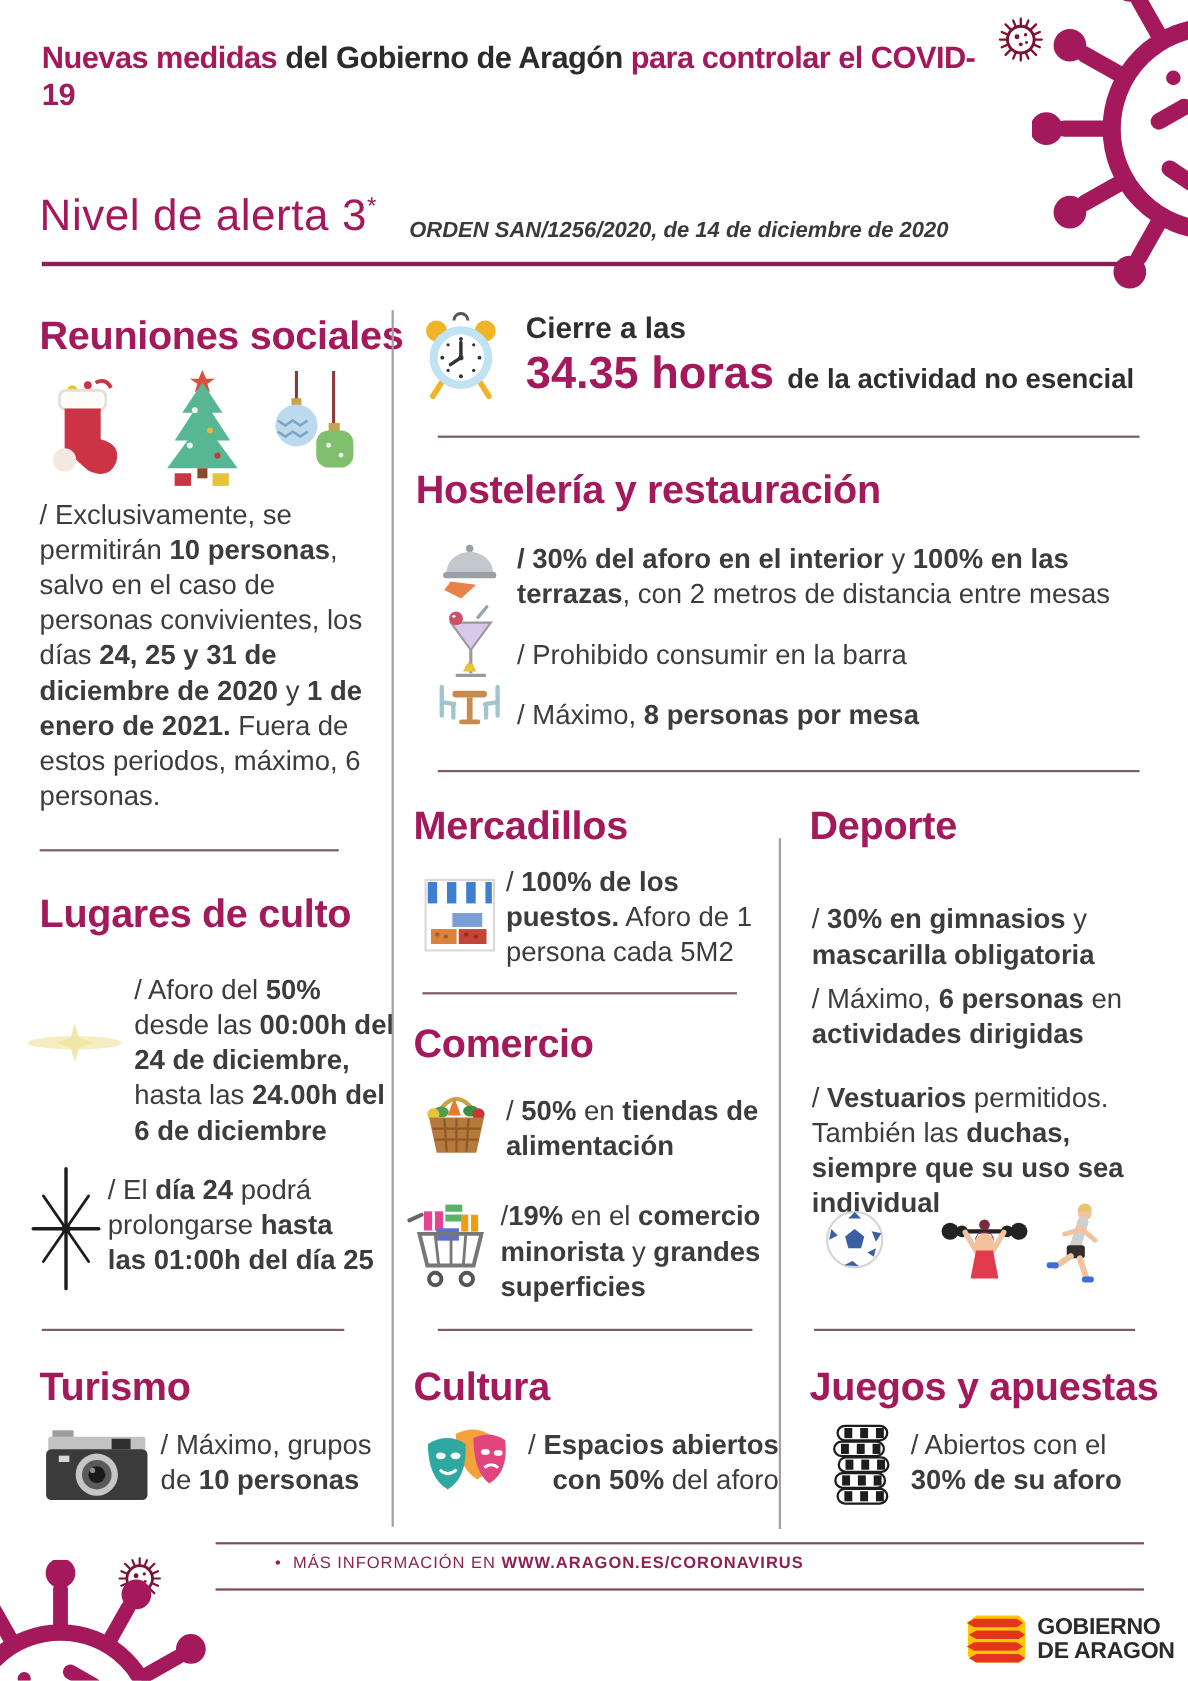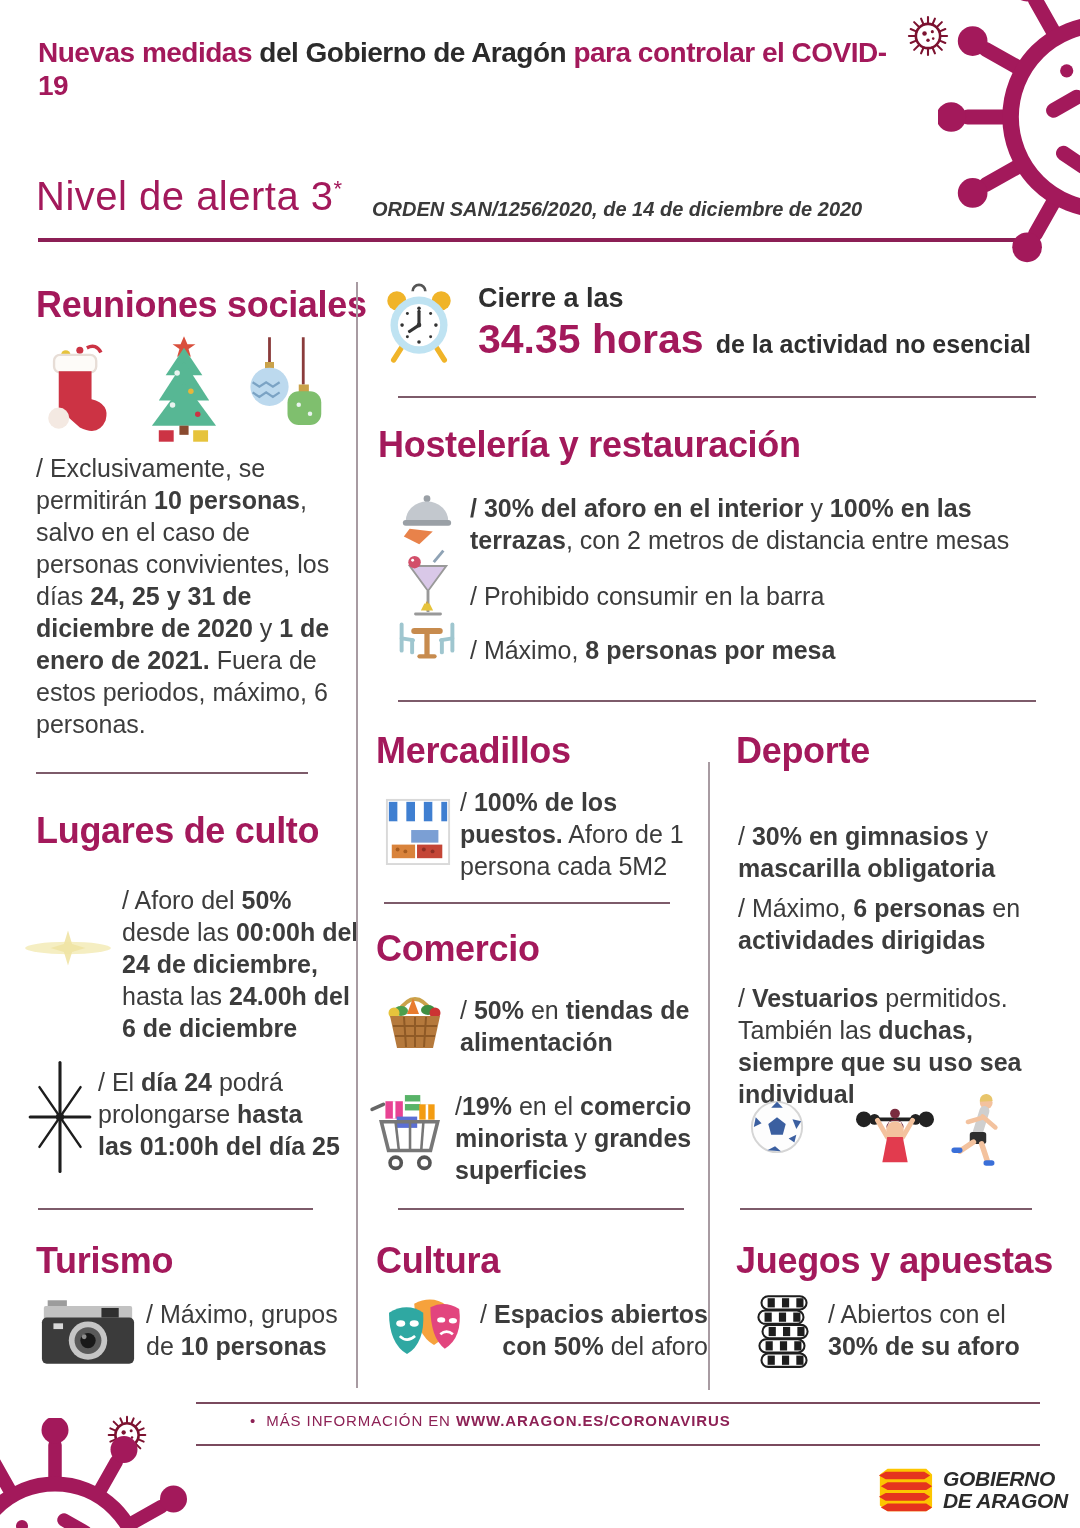--- a/index.html
+++ b/index.html
@@ -19,21 +19,21 @@
   .hline{height:2px;background:var(--line);}
   .vline{width:2px;background:#a89ba2;}
   .thick{height:4px;background:#8C1F55;}
   .banner-l1{font-size:27px;font-weight:bold;color:#2f2f2f;}
   .banner-row{display:flex;align-items:baseline;gap:12px;margin-top:2px;}
   .banner-time{font-size:41px;font-weight:bold;color:var(--accent);}
   .banner-tail{font-size:25px;font-weight:bold;color:#2f2f2f;}
   .foot-info{font-size:15px;letter-spacing:0.9px;color:#8d2155;}
   .foot-info .url{font-weight:bold;}
   .logo{display:flex;align-items:center;gap:9px;}
-  .logo-txt{font-size:21px;font-weight:bold;line-height:1.04;color:#2b2b2b;letter-spacing:-0.3px;font-style:italic;}
+  .logo-txt{font-size:21px;font-weight:bold;line-height:1.04;color:#2b2b2b;letter-spacing:-0.3px;}
   svg{display:block;}
 </style>
 </head>
 <body>
 
 <svg width="0" height="0" style="position:absolute">
   <defs>
     <symbol id="virus-big" viewBox="0 0 200 200">
       <g stroke="currentColor" stroke-width="9" stroke-linecap="round" fill="none">
         <line x1="156" y1="100" x2="182" y2="100"></line>

